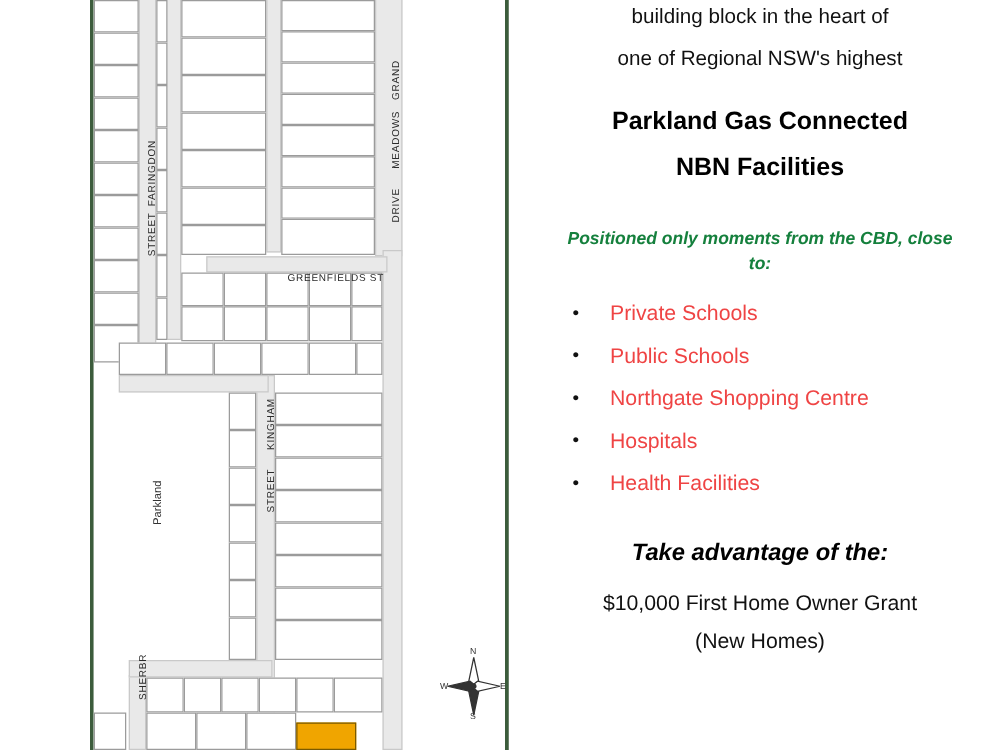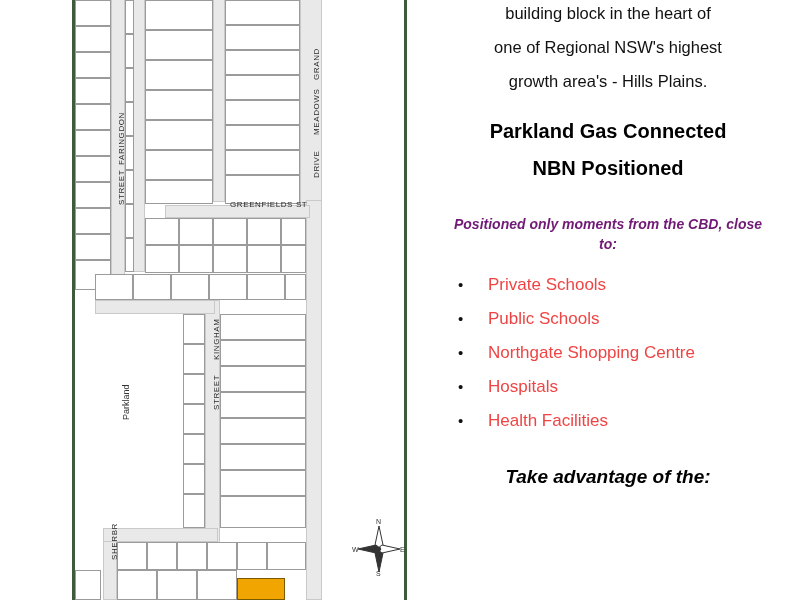--- a/index.html
+++ b/index.html
@@ -138,21 +138,21 @@
     margin-top: 22px;
   }
   .headline.second { margin-top: 14px; }
   .positioned {
     margin-top: 34px;
     text-align: center;
     font-weight: bold;
     font-style: italic;
     font-size: 14px;
     line-height: 20px;
-    color: #701a75;
+    color: #15803d;
   }
   .positioned .l2 { display: block; }
   ul.features {
     list-style: none;
     margin: 14px 0 0 0;
     padding: 0 0 0 28px;
   }
   ul.features li {
     position: relative;
     font-size: 17px;
@@ -302,21 +302,21 @@
 
       <div class="parkland" style="left:46px; top:420px;">Parkland</div>
 
       <div class="road-label vert" style="left:237px; top:80px;">GRAND</div>
       <div class="road-label vert" style="left:237px; top:135px;">MEADOWS</div>
       <div class="road-label vert" style="left:237px; top:178px;">DRIVE</div>
 
       <div class="road-label vert" style="left:42px; top:165px;">FARINGDON</div>
       <div class="road-label vert" style="left:42px; top:205px;">STREET</div>
 
-      <div class="road-label" style="left:155px; top:200px;">GREENFIELDS ST</div>
+      <div class="road-label" style="left:155px; top:218px;">GREENFIELDS ST</div>
 
       <div class="road-label vert" style="left:137px; top:360px;">KINGHAM</div>
       <div class="road-label vert" style="left:137px; top:410px;">STREET</div>
 
       <div class="road-label vert" style="left:35px; top:560px;">SHERBR</div>
 
     </div>
 
     <div class="compass">
       <svg width="54" height="58" viewBox="0 0 54 58">
@@ -331,36 +331,39 @@
       <span class="compass-letter" style="left:0px; top:26px;">W</span>
       <span class="compass-letter" style="left:48px; top:26px;">E</span>
     </div>
   </div>
 
   <div class="copy-panel">
 
     <div class="lede">
       <div>building block in the heart of</div>
       <div>one of Regional NSW's highest</div>
-      <div>growth area's - Hills Plains.</div>
     </div>
 
     <div class="headline">Parkland Gas Connected</div>
-    <div class="headline second">NBN Positioned</div>
+    <div class="headline second">NBN Facilities</div>
 
     <div class="positioned">
       <span>Positioned only moments from the CBD, close</span>
       <span class="l2">to:</span>
     </div>
 
     <ul class="features">
       <li>Private Schools</li>
       <li>Public Schools</li>
       <li>Northgate Shopping Centre</li>
       <li>Hospitals</li>
       <li>Health Facilities</li>
     </ul>
 
     <div class="take-advantage">Take advantage of the:</div>
 
+    <div class="grant">
+      <div>$10,000 First Home Owner Grant</div>
+      <div>(New Homes)</div>
+    </div>
 
   </div>
 </div>
 
 </body></html>

